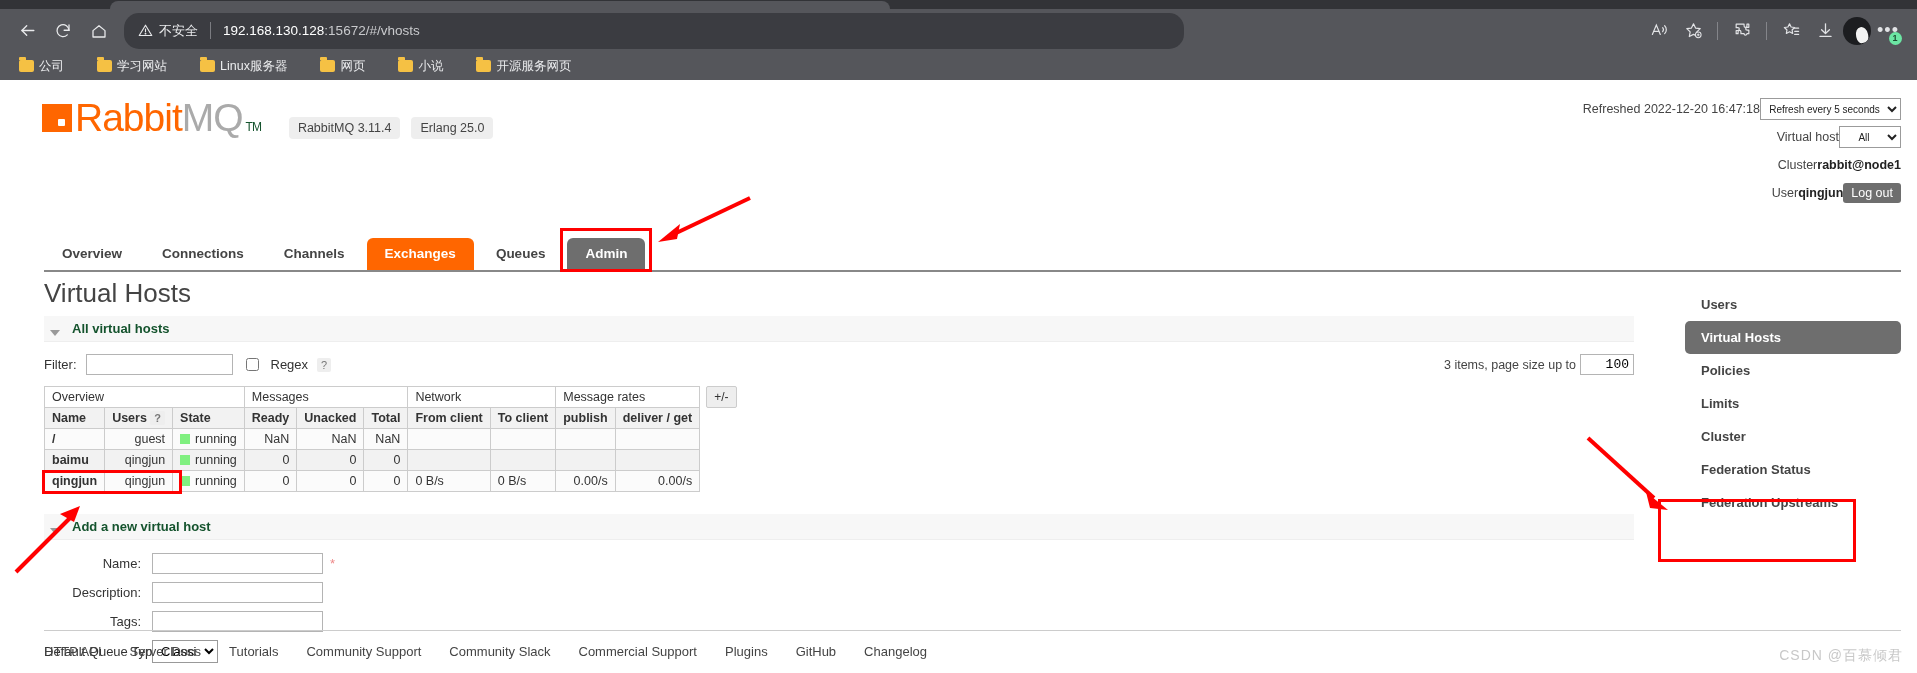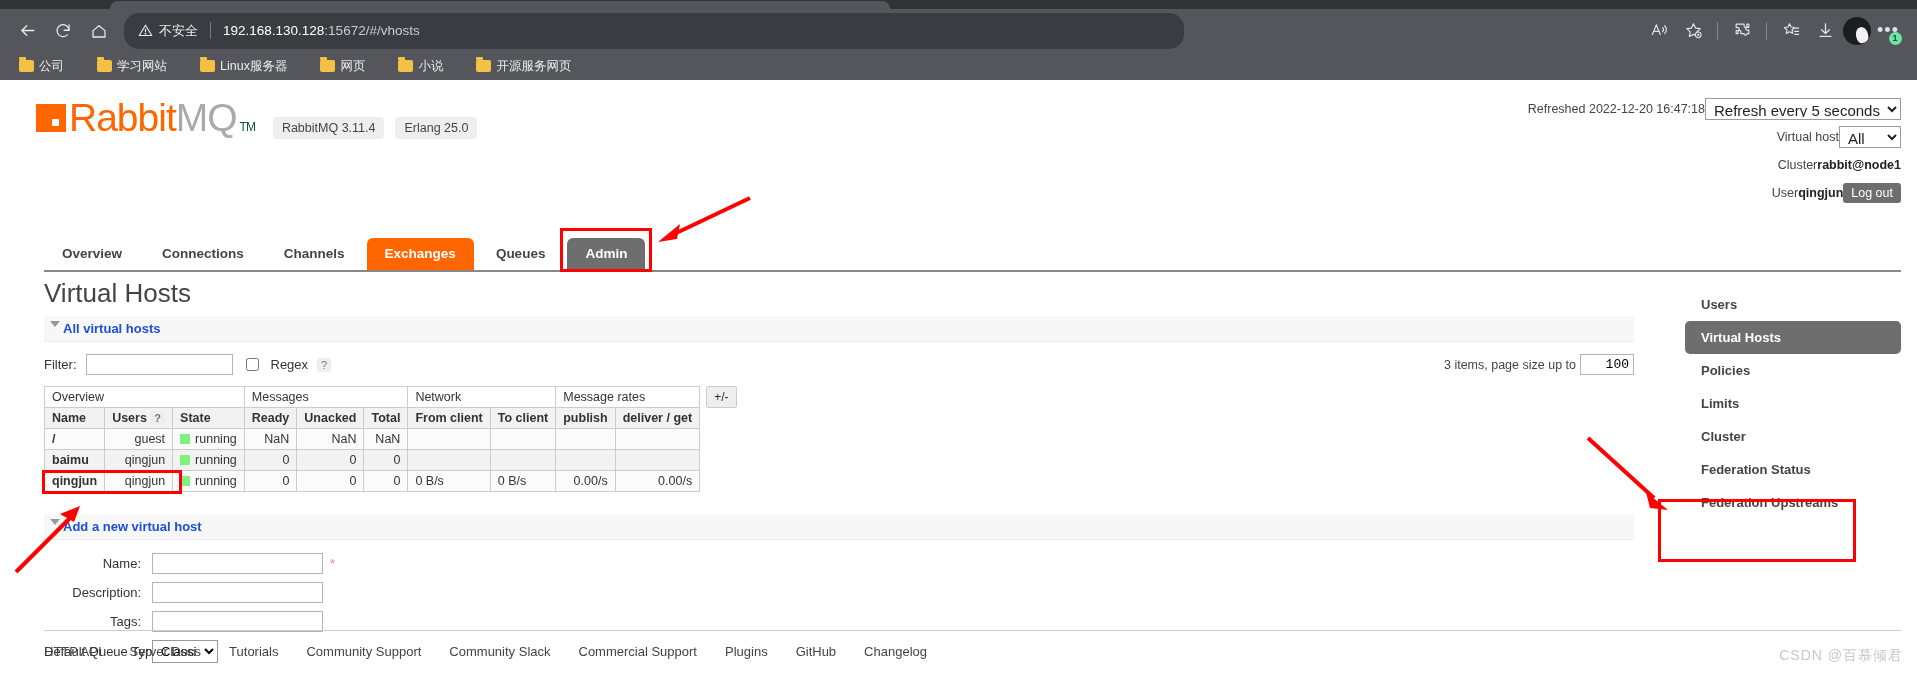--- a/index.html
+++ b/index.html
@@ -171,24 +171,24 @@
     position: relative;
     width: 100%;
     height: 593px;
     background: #ffffff;
     overflow: hidden;
   }
 
   
   .rmq-header {
     position: absolute;
-    left: 36px; top: 18px;
+    left: 42px; top: 18px;
     display: flex;
     align-items: flex-start;
-    gap: 18px;
+    gap: 28px;
   }
   .logo {
     display: flex;
     align-items: baseline;
     font-size: 39px;
     letter-spacing: -1px;
     line-height: 1;
   }
   .logo-mark {
     width: 30px; height: 28px;
@@ -251,24 +251,25 @@
     align-items: center;
     justify-content: flex-end;
     margin-bottom: 6px;
     height: 22px;
   }
   .status-row:last-child { margin-bottom: 0; }
   .sel {
     border: 1px solid #9b9b9b;
     background: #fff;
     font-family: "Liberation Sans", sans-serif;
-    font-size: 15px;
+    font-size: 10px;
     color: #222;
     padding: 2px 4px;
     height: 22px;
+    text-align: center;
   }
   .strong { font-weight: bold; color: #222; }
   .logout-btn {
     background: #6e6e6e;
     color: #fff;
     font-size: 12.5px;
     padding: 3px 8px;
     border-radius: 3px;
     border: none;
     font-family: "Liberation Sans", sans-serif;
@@ -306,24 +307,24 @@
     font-size: 26px;
     color: #444;
     font-weight: normal;
     margin: 0 0 7px;
   }
   .section-head {
     background: #f7f7f7;
     padding: 5px 6px;
     font-size: 13px;
     font-weight: bold;
-    color: #1d4ed8;
-    display: flex;
-    align-items: flex-start;
-    gap: 3px;
+    color: #14532d;
+    display: flex;
+    align-items: flex-end;
+    gap: 12px;
     border-bottom: 1px solid #eee;
   }
   .caret {
     width: 0; height: 0;
     border-left: 5px solid transparent;
     border-right: 5px solid transparent;
     border-top: 6px solid #999;
   }
   .filter-row {
     display: flex;

